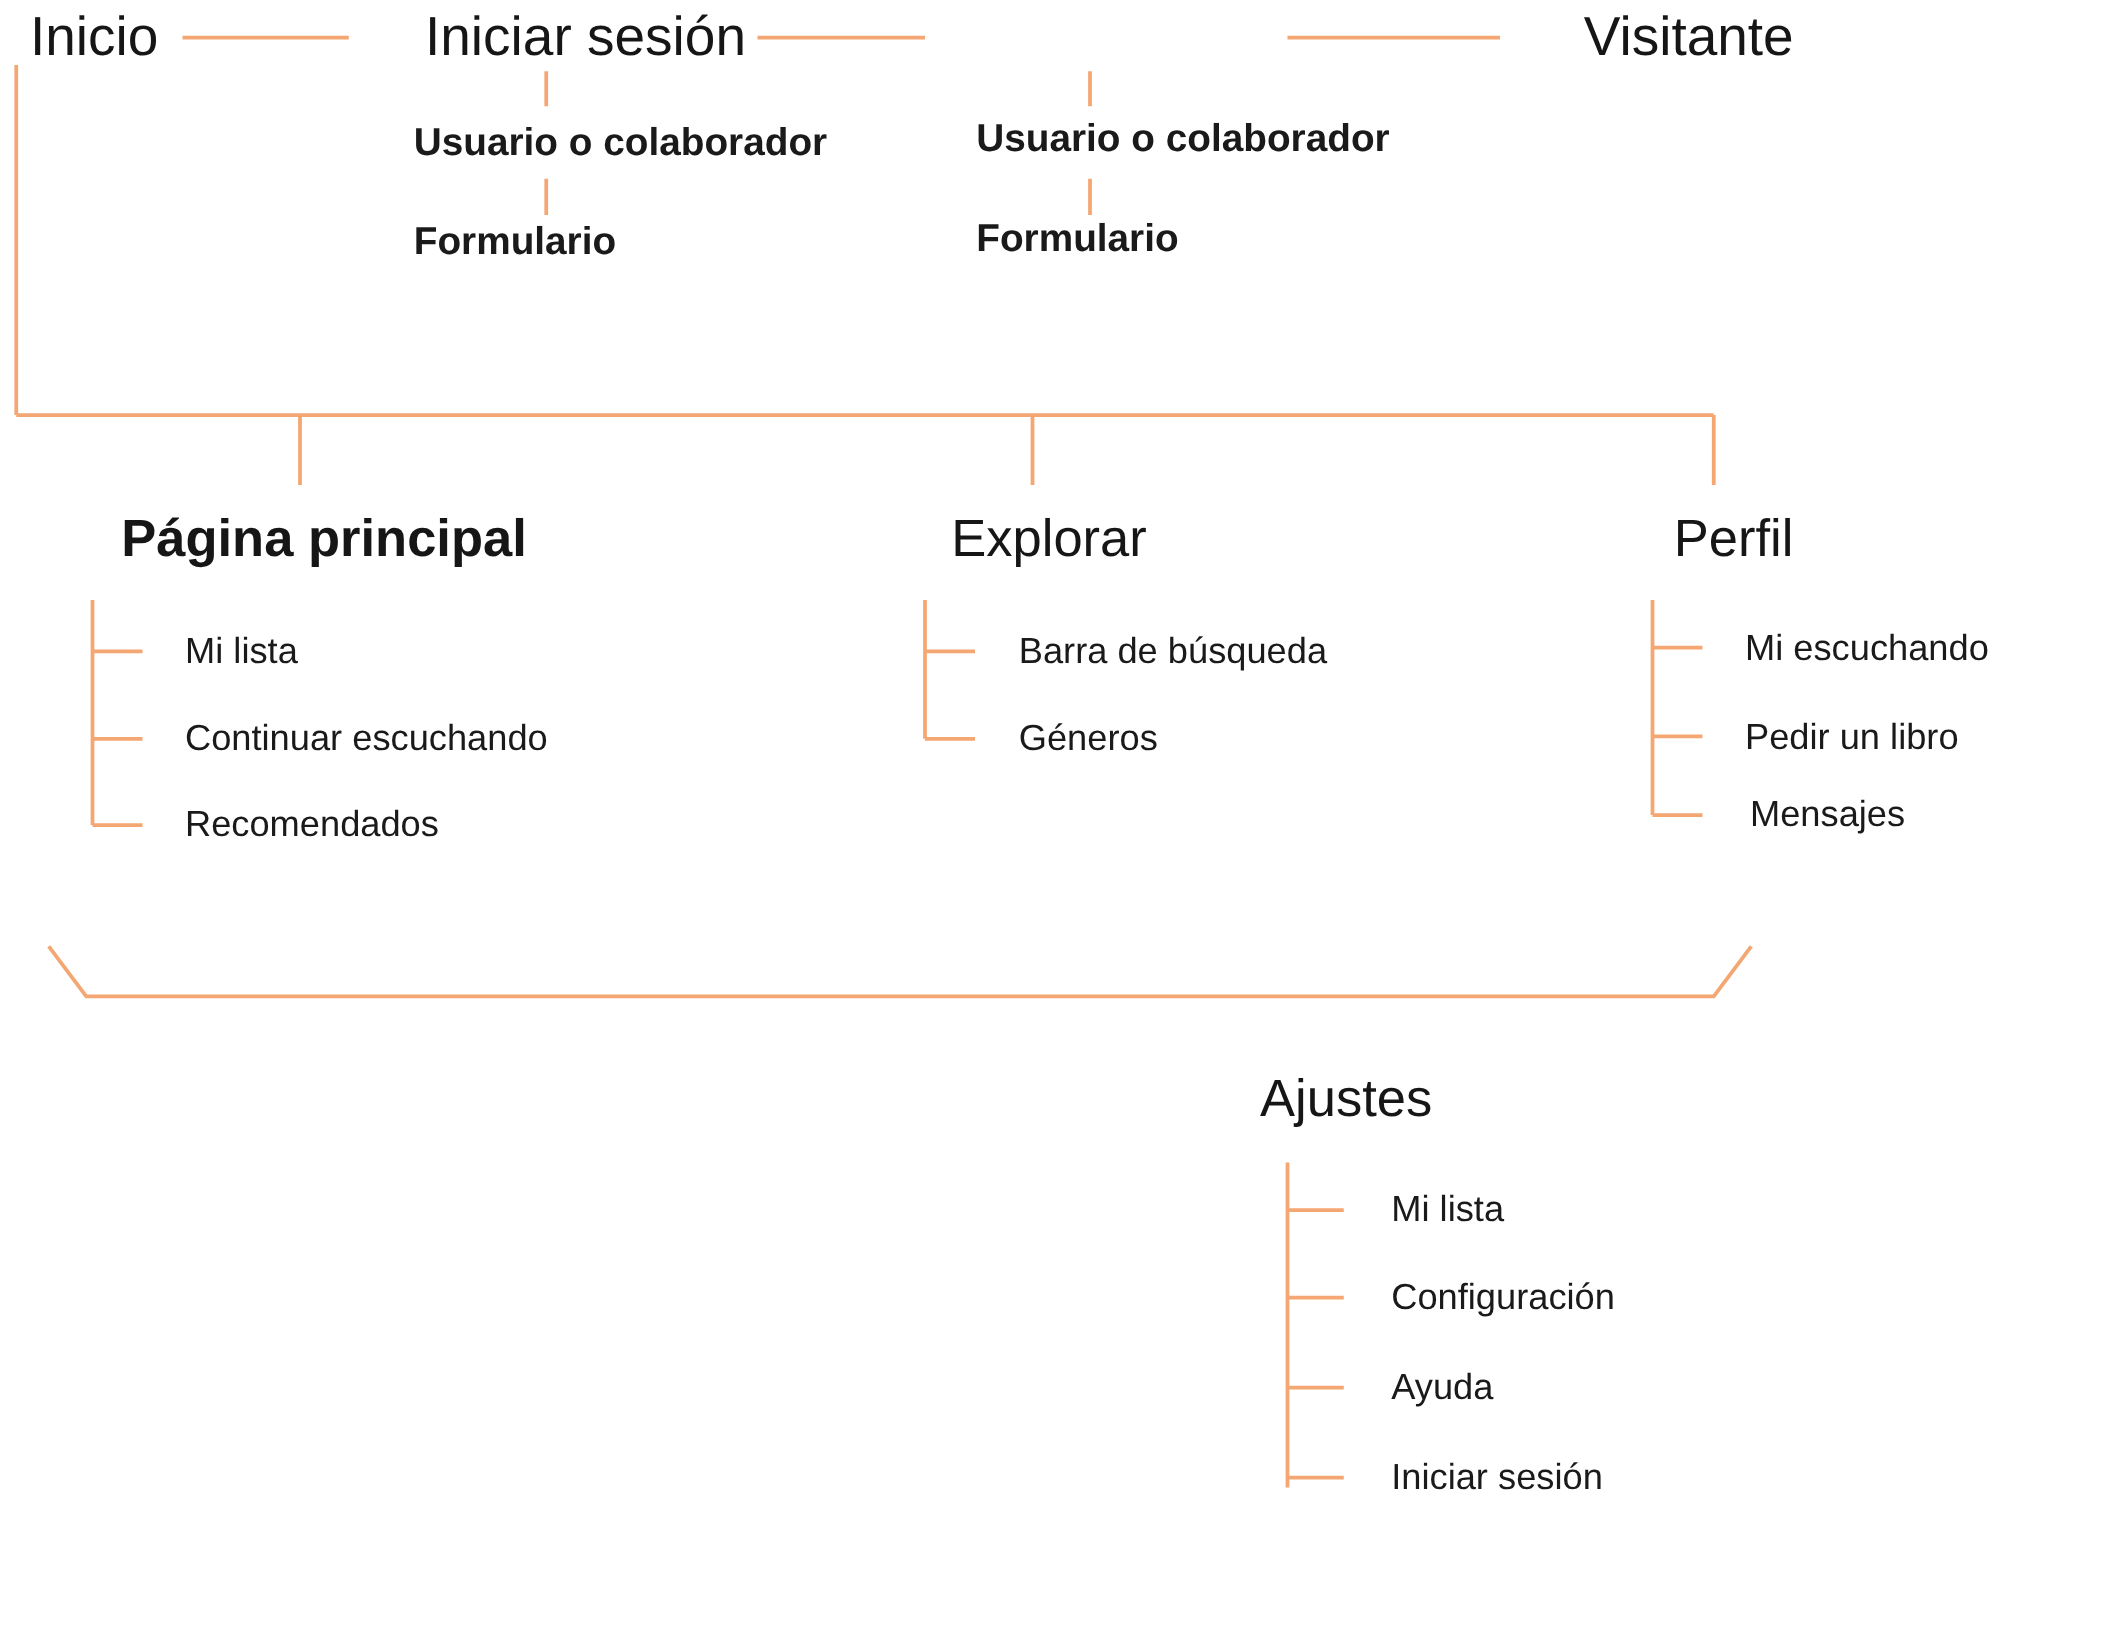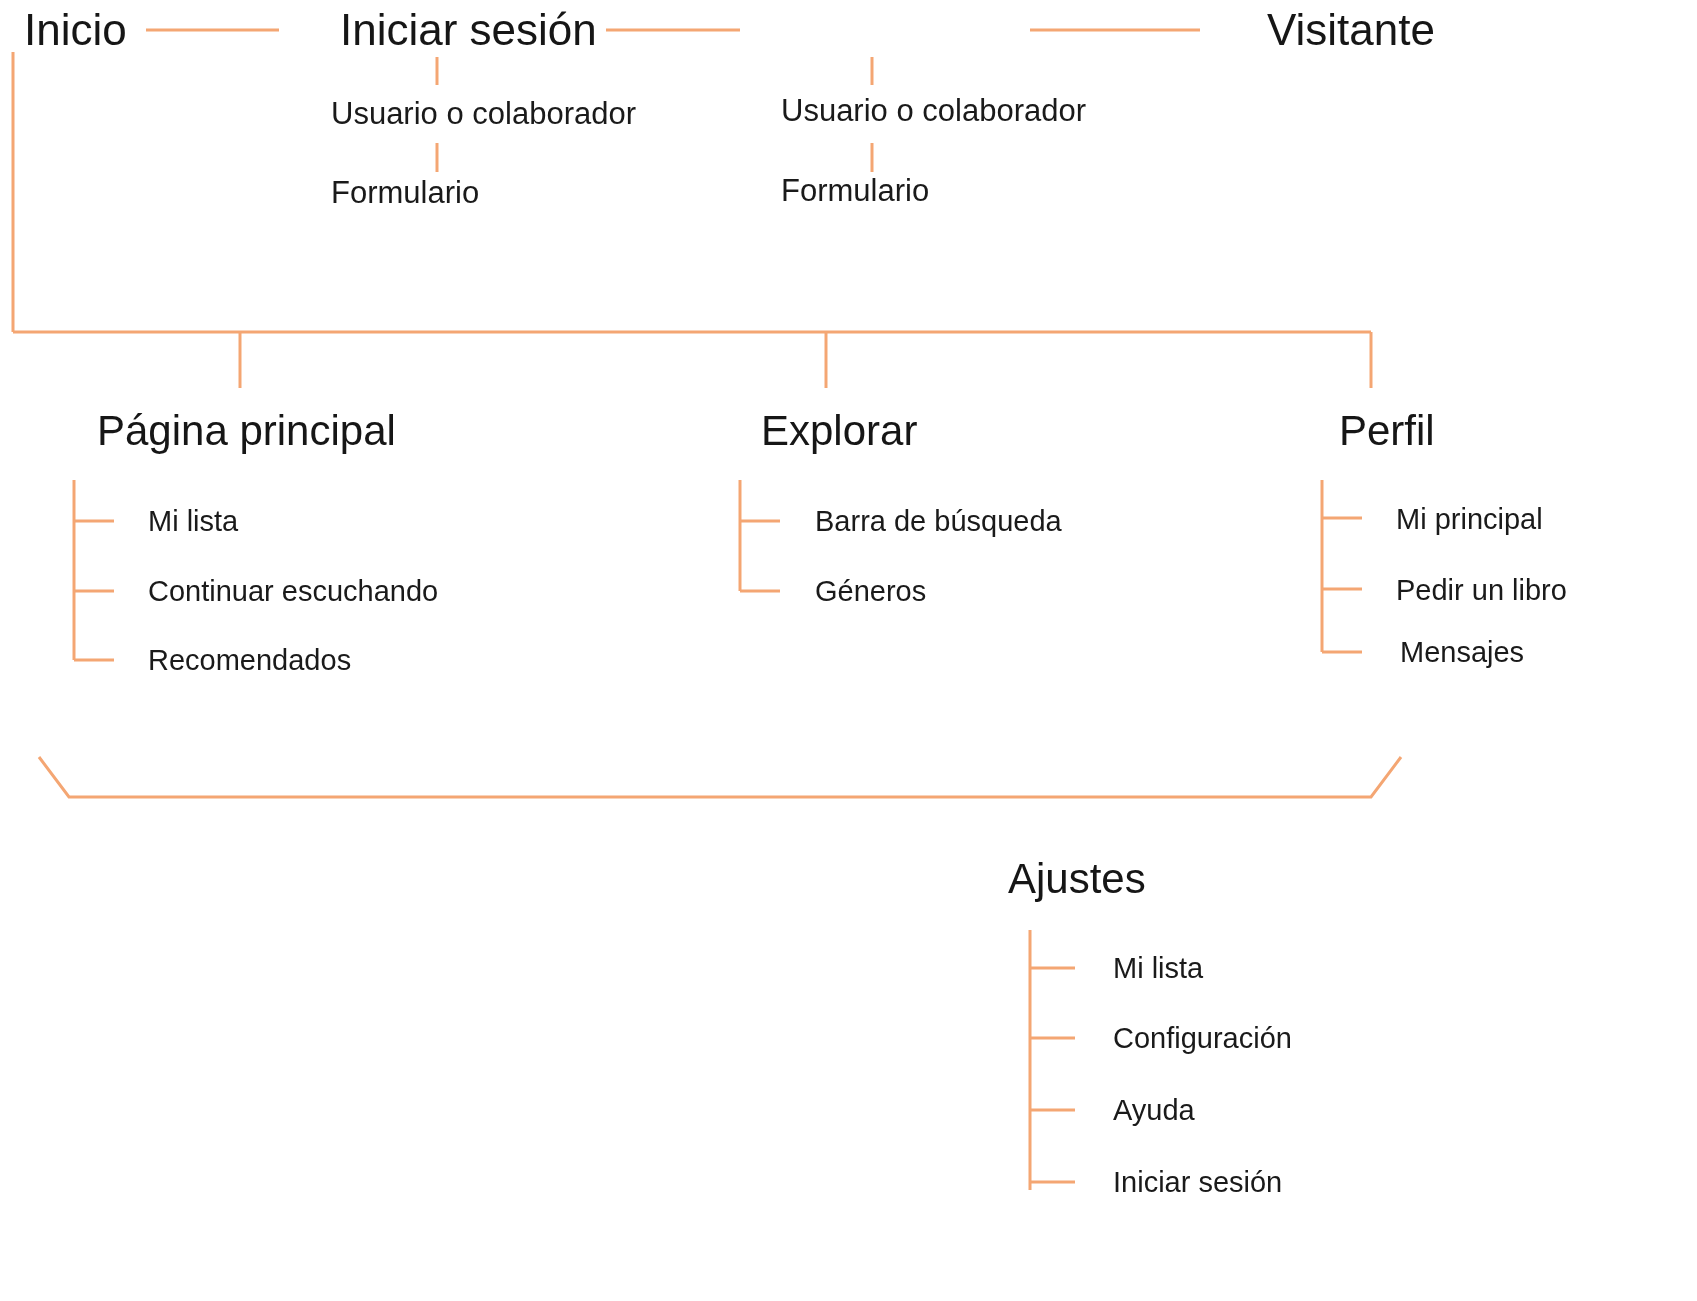--- a/index.html
+++ b/index.html
@@ -32,21 +32,21 @@
     line-height: 1;
     margin-left: 24px;
   }
   .lvl-top {
     font-size: 44px;
     font-weight: 400;
     color: #161616;
   }
   .lvl-sub {
     font-size: 31px;
-    font-weight: 400;
+    font-weight: 700;
     color: #1a1a1a;
   }
   .lvl-main {
     font-size: 42px;
     font-weight: 400;
     color: #161616;
   }
   .lvl-leaf {
     font-size: 29px;
     font-weight: 400;
@@ -106,32 +106,32 @@
   <div class="node lvl-top" style="left:0px; top:8px;">Inicio</div>
   <div class="node lvl-top" style="left:316px; top:8px;">Iniciar sesión</div>
   <div class="node lvl-top" style="left:1243px; top:8px;">Visitante</div>
 
   <div class="node lvl-sub" style="left:307px; top:98px;">Usuario o colaborador</div>
   <div class="node lvl-sub" style="left:307px; top:177px;">Formulario</div>
 
   <div class="node lvl-sub" style="left:757px; top:95px;">Usuario o colaborador</div>
   <div class="node lvl-sub" style="left:757px; top:175px;">Formulario</div>
 
-  <div class="node lvl-main" style="left:73px; top:410px;">Página principal</div>
+  <div class="node lvl-main" style="left:73px; top:410px;font-weight:bold;">Página principal</div>
   <div class="node lvl-main" style="left:737px; top:410px;">Explorar</div>
   <div class="node lvl-main" style="left:1315px; top:410px;">Perfil</div>
 
   <div class="node lvl-leaf" style="left:124px; top:507px;">Mi lista</div>
   <div class="node lvl-leaf" style="left:124px; top:577px;">Continuar escuchando</div>
   <div class="node lvl-leaf" style="left:124px; top:646px;">Recomendados</div>
 
   <div class="node lvl-leaf" style="left:791px; top:507px;">Barra de búsqueda</div>
   <div class="node lvl-leaf" style="left:791px; top:577px;">Géneros</div>
 
-  <div class="node lvl-leaf" style="left:1372px; top:505px;">Mi principal</div>
+  <div class="node lvl-leaf" style="left:1372px; top:505px;">Mi escuchando</div>
   <div class="node lvl-leaf" style="left:1372px; top:576px;">Pedir un libro</div>
   <div class="node lvl-leaf" style="left:1376px; top:638px;">Mensajes</div>
 
   <div class="node lvl-main" style="left:984px; top:858px;">Ajustes</div>
 
   <div class="node lvl-leaf" style="left:1089px; top:954px;">Mi lista</div>
   <div class="node lvl-leaf" style="left:1089px; top:1024px;">Configuración</div>
   <div class="node lvl-leaf" style="left:1089px; top:1096px;">Ayuda</div>
   <div class="node lvl-leaf" style="left:1089px; top:1168px;">Iniciar sesión</div>
 

